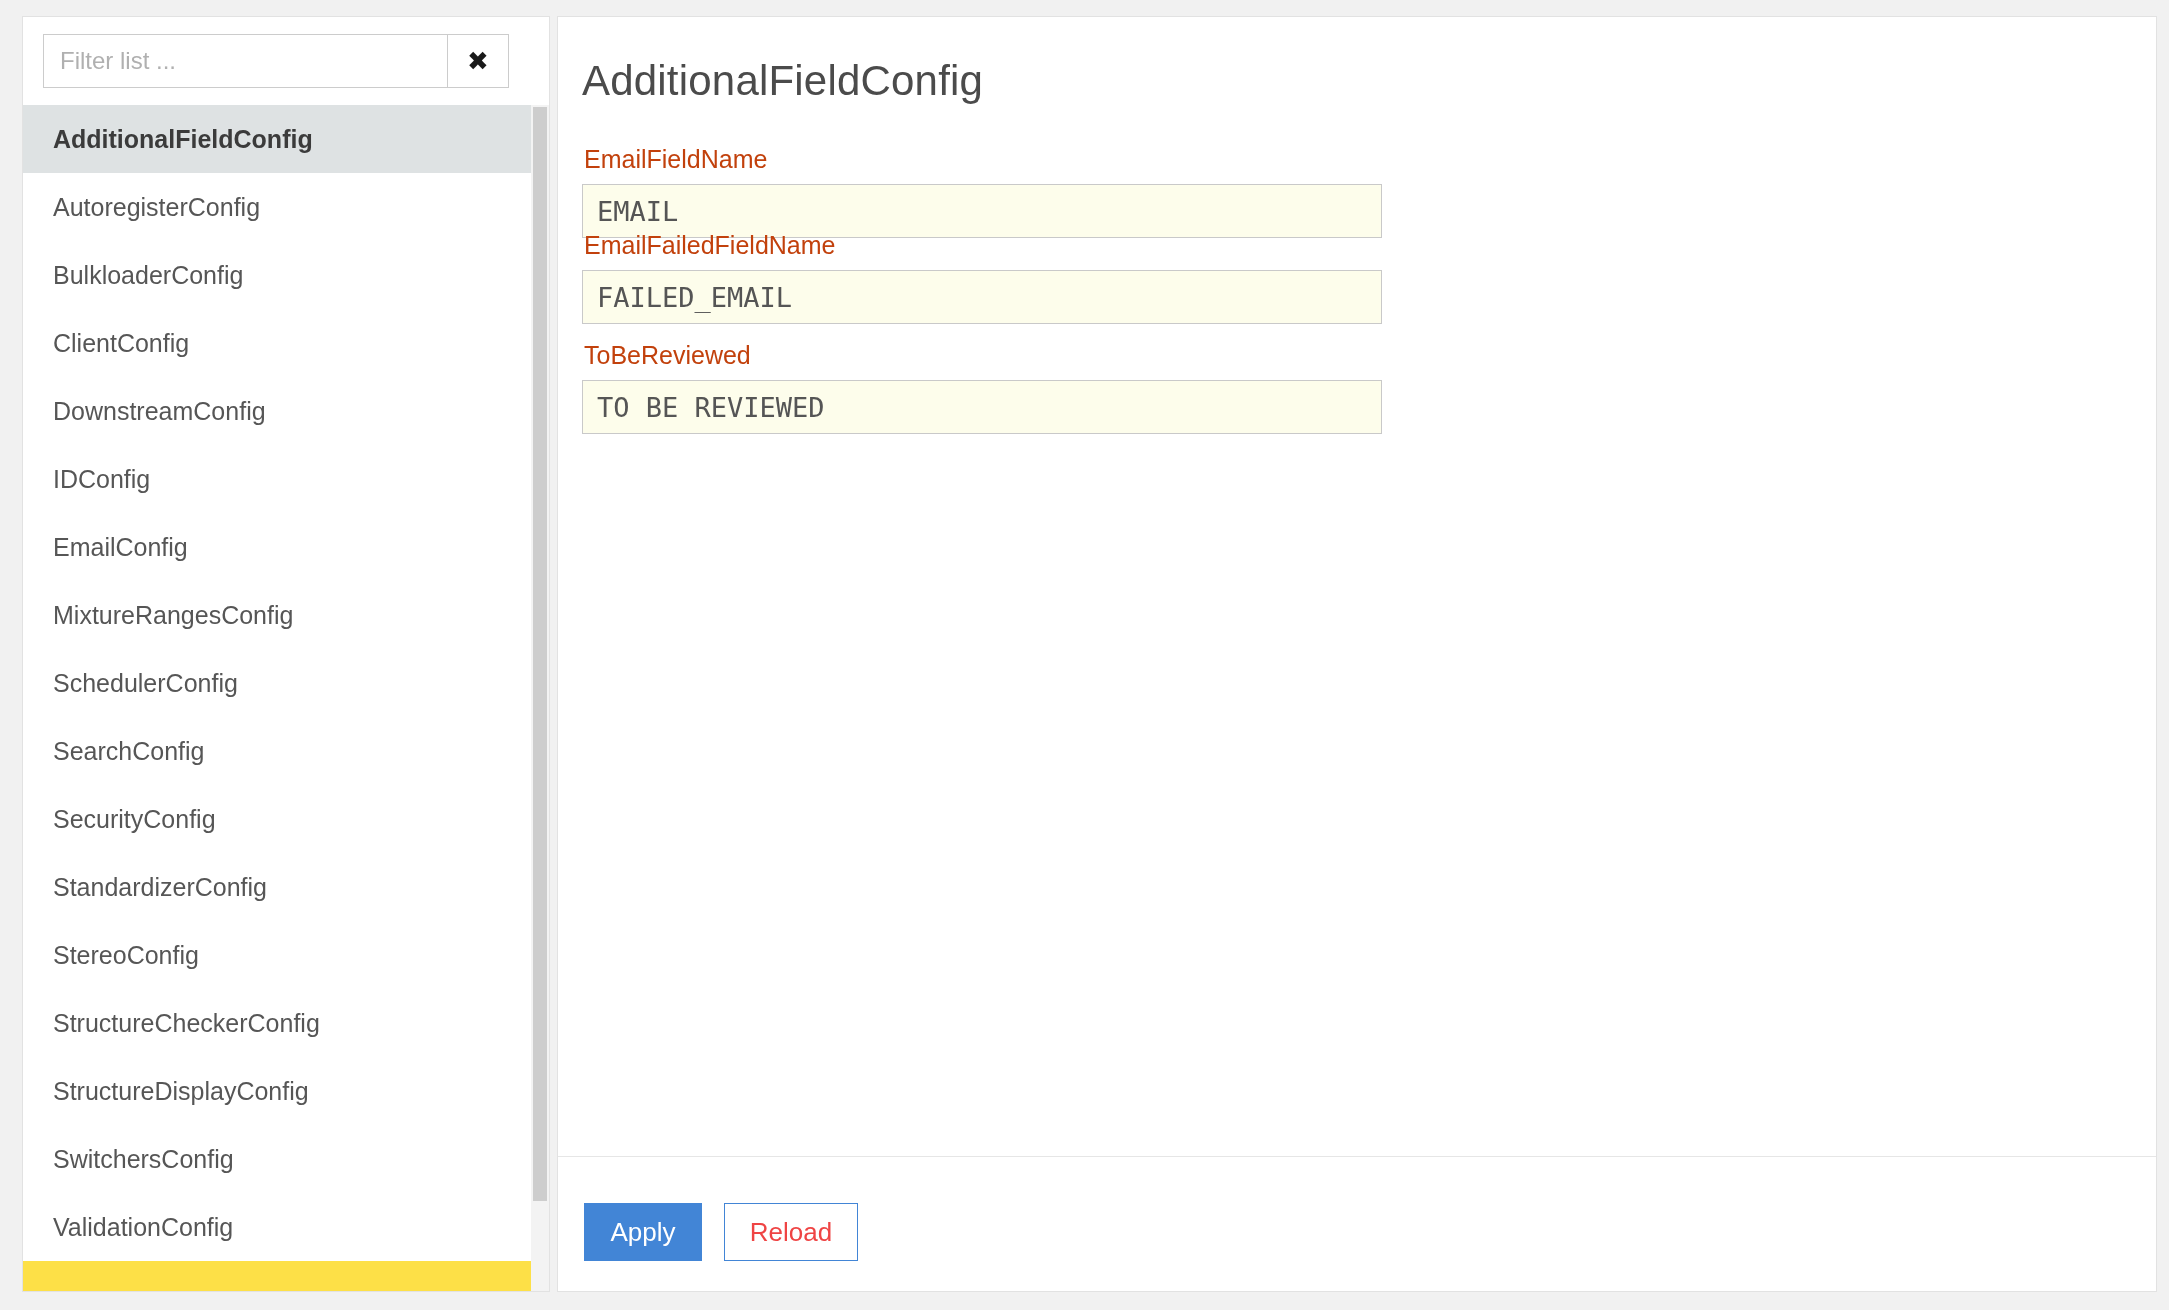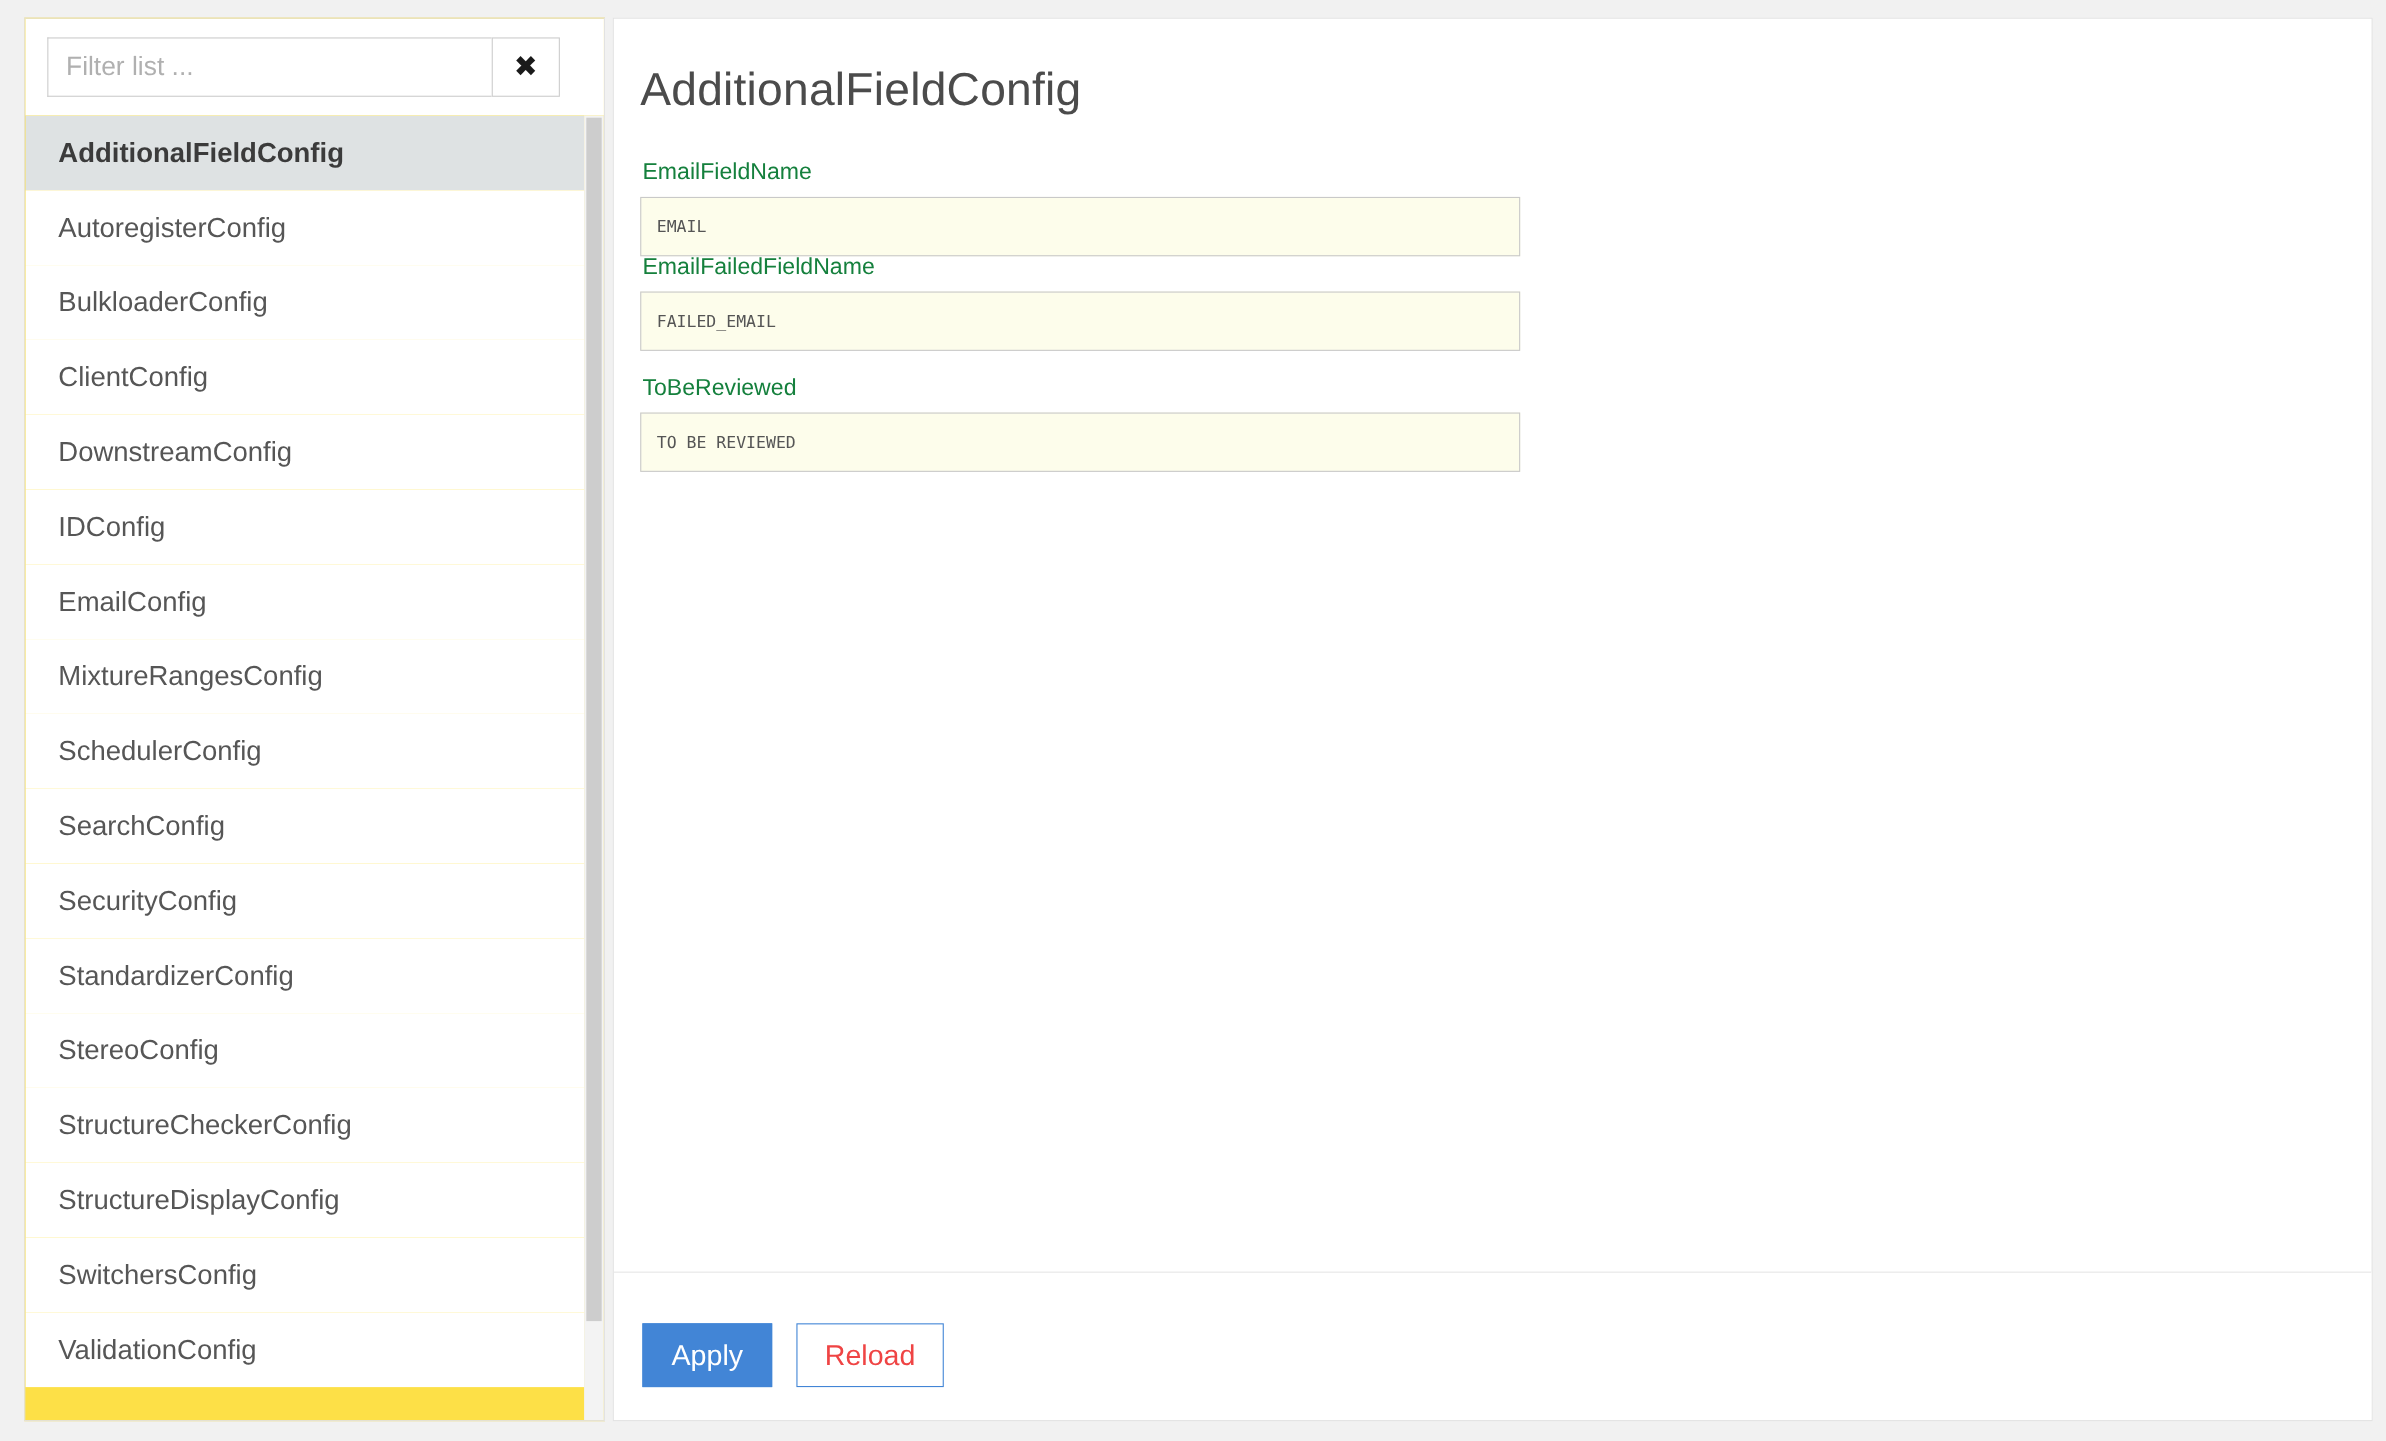--- a/index.html
+++ b/index.html
@@ -173,33 +173,33 @@
     font-size: 42px;
     color: #4b4b4b;
     font-weight: normal;
     margin: 0;
     letter-spacing: 0.2px;
   }
 
   .form-group { position: absolute; left: 24px; width: 800px; }
   .form-label {
     display: block;
-    font-size: 21px;
-    color: #15803d;
+    font-size: 25px;
+    color: #c2410c;
     margin: 0 0 10px 2px;
   }
   .form-input {
     display: block;
     width: 800px;
     height: 54px;
     box-sizing: border-box;
     background: #fdfdeb;
     border: 1px solid #c9c9c9;
     font-family: "DejaVu Sans Mono", monospace;
-    font-size: 15px;
+    font-size: 27px;
     color: #555;
     padding: 0 14px;
     outline: none;
     border-radius: 0;
   }
 
   #group-0 { top: 128px; }
   #group-1 { top: 214px; }
   #group-2 { top: 324px; }
 

